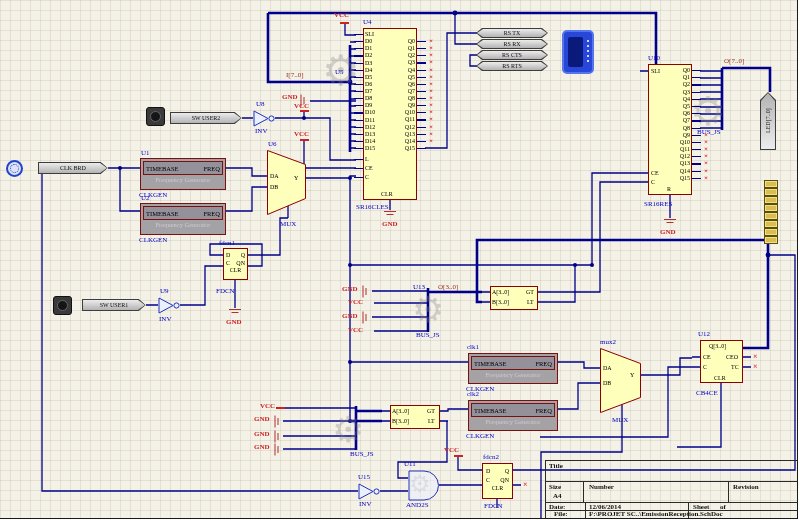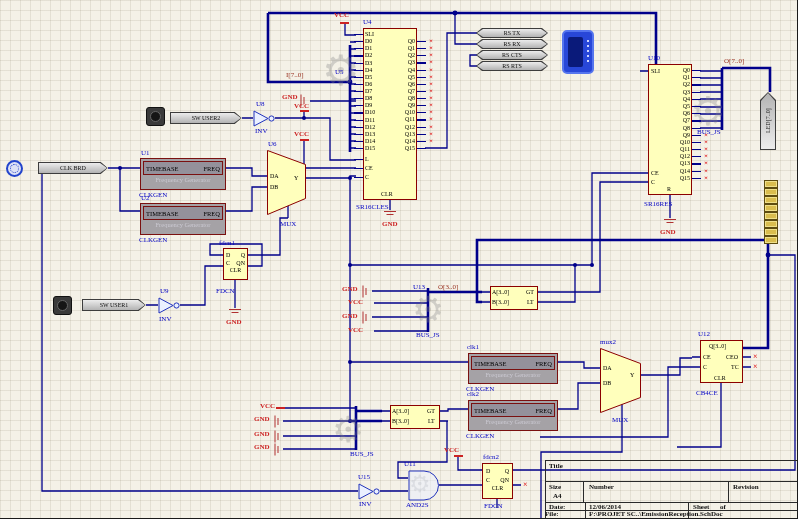--- a/index.html
+++ b/index.html
@@ -472,18 +472,18 @@
   <div class="tbl" style="left:143px;top:42px;width:1px;height:16px;"></div>
   <span class="t" style="left:4px;top:3px;">Title</span>
   <span class="t" style="left:4px;top:24px;">Size</span>
   <span class="t" style="left:8px;top:33px;">A4</span>
   <span class="t" style="left:44px;top:24px;">Number</span>
   <span class="t" style="left:188px;top:24px;">Revision</span>
   <span class="t" style="left:4px;top:44px;">Date:</span>
   <span class="t" style="left:44px;top:44px;">12/06/2014</span>
   <span class="t" style="left:148px;top:44px;">Sheet</span>
   <span class="t" style="left:175px;top:44px;text-align:right;">of</span>
-  <span class="t" style="left:0;top:51px;">File:</span>
+  <span class="t" style="left:9px;top:51px;">File:</span>
   <span class="t" style="left:44px;top:51px;">F:\PROJET SC..\EmissionReception.SchDoc</span>
 </div>
 
 </div>
 </div>
 
 </body></html>

